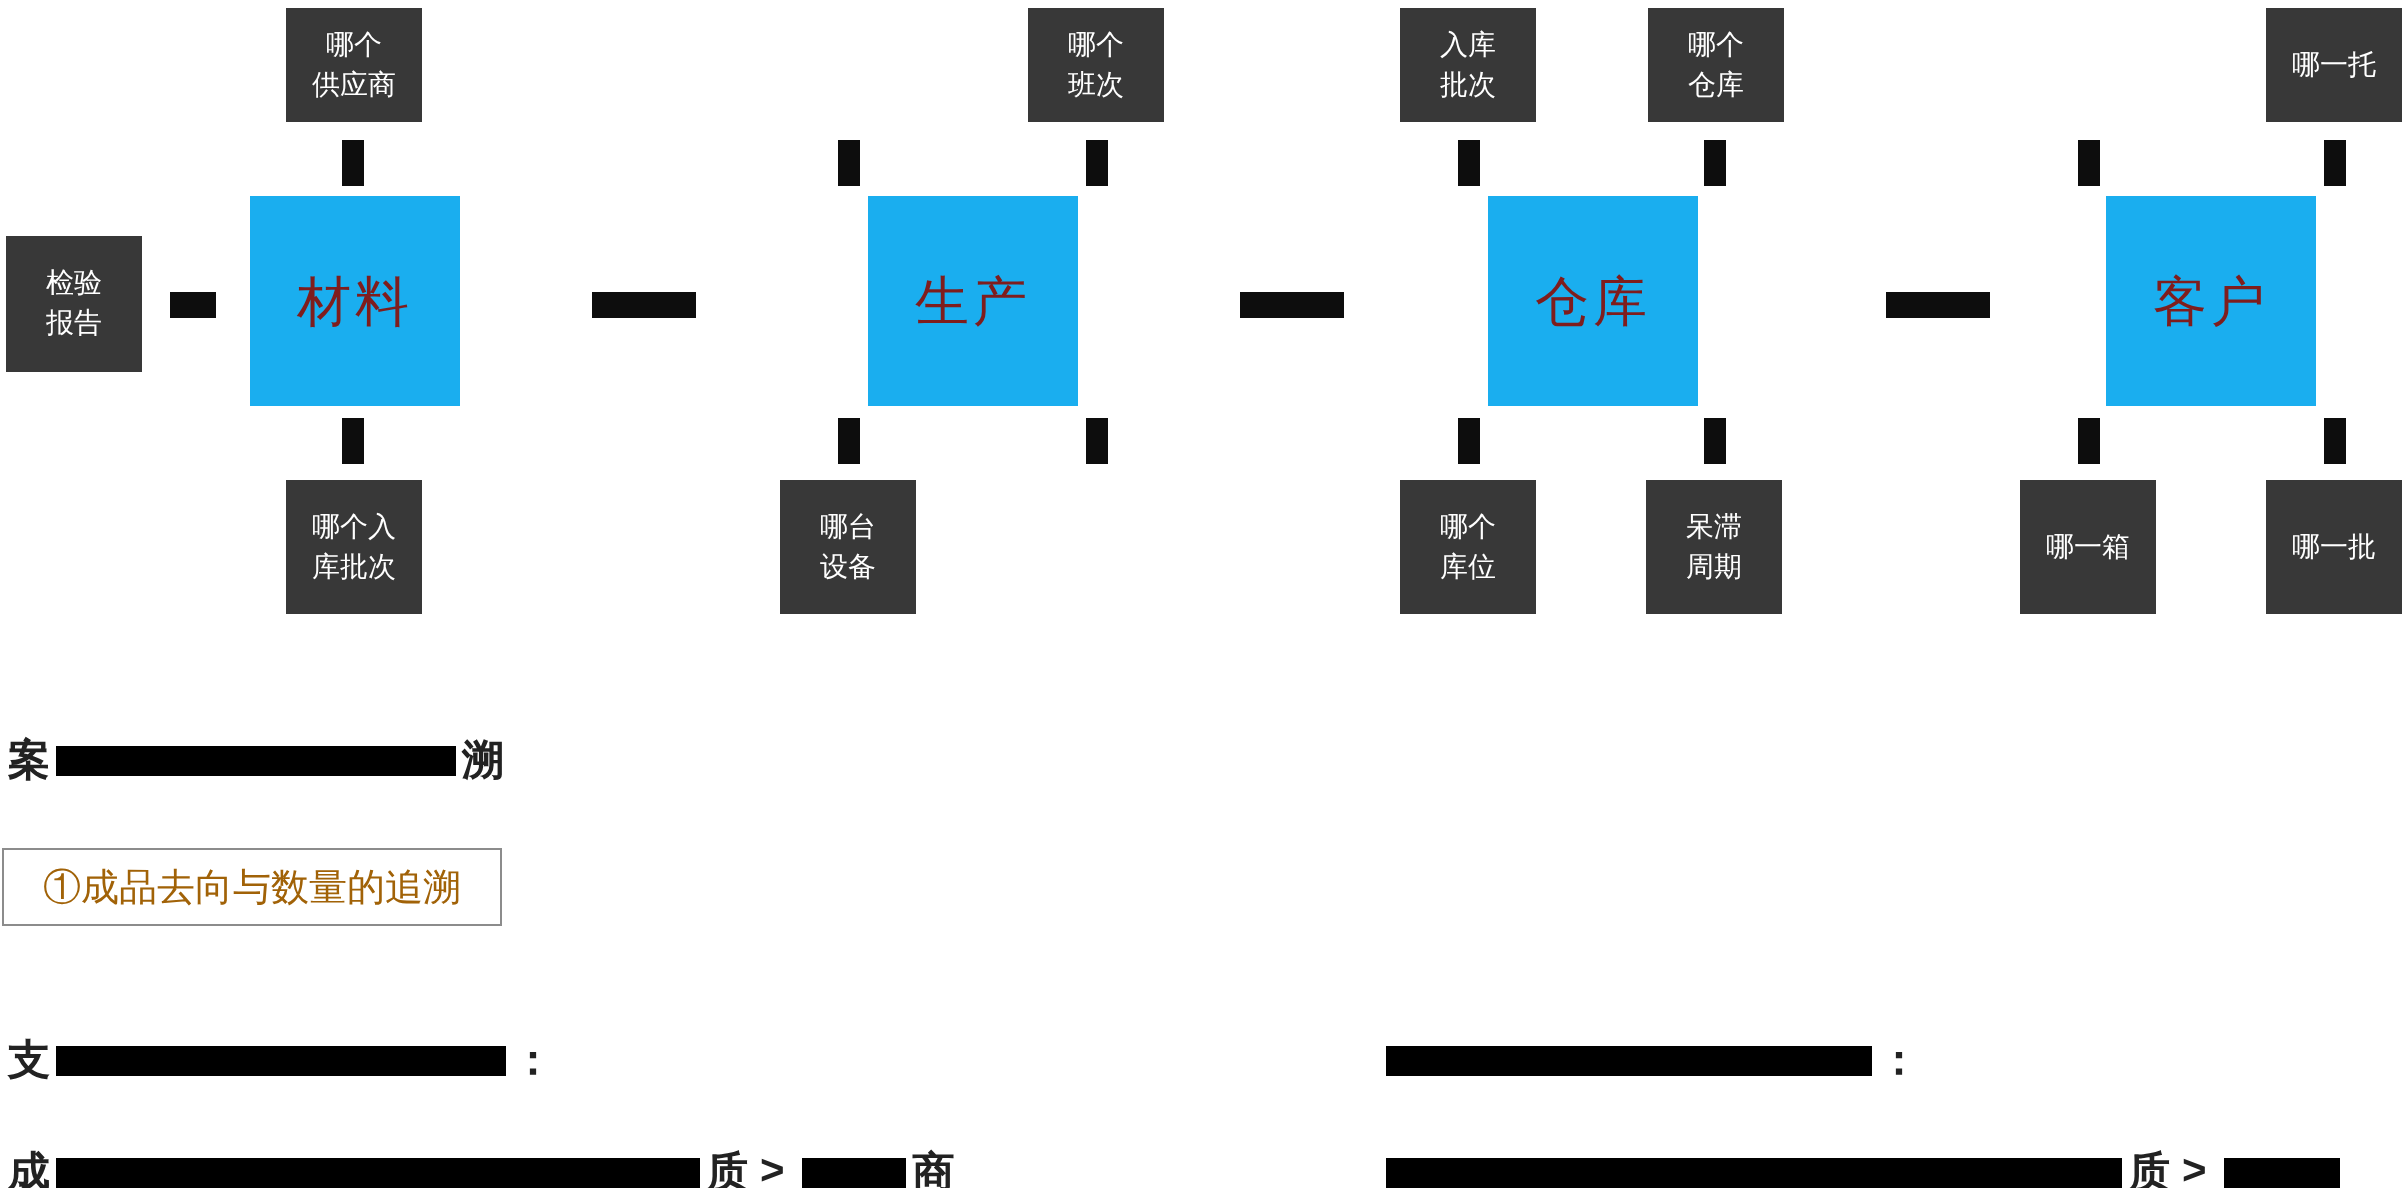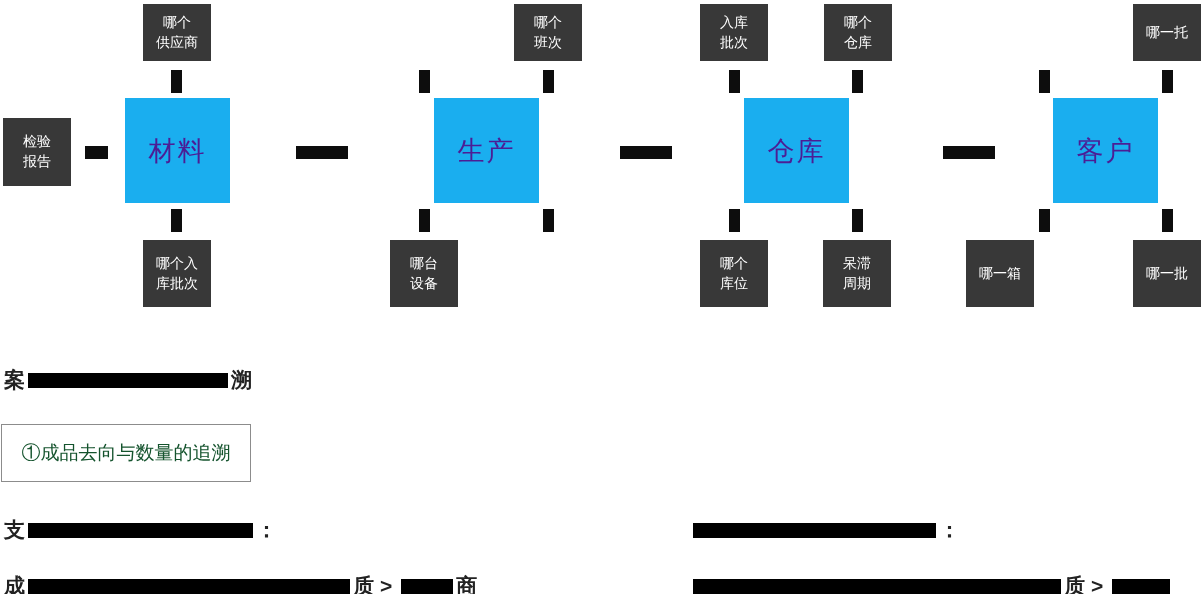--- a/index.html
+++ b/index.html
@@ -11,21 +11,21 @@
   }
   html,body{margin:0;padding:0;background:#ffffff;}
   body{font-family:"Liberation Sans", sans-serif;}
   .canvas{
     position:relative;width:1201px;height:594px;background:#ffffff;
     overflow:hidden;
   }
   
   .node{
     position:absolute;top:98px;width:105px;height:105px;
-    background:var(--node-blue,#1aaeef);color:#4c1d95;
+    background:var(--node-blue,#1aaeef);color:#7f1d1d;
     display:flex;align-items:center;justify-content:center;
     font-size:27px;letter-spacing:2px;
   }
   
   .sat{
     position:absolute;width:68px;background:var(--box-dark,#383838);
     color:#ffffff;font-size:14px;line-height:1.4;text-align:center;
     display:flex;align-items:center;justify-content:center;
     white-space:pre-line;
   }
@@ -48,24 +48,24 @@
     position:absolute;font-size:21px;font-weight:bold;
     color:var(--text-dark,#222222);white-space:nowrap;
     display:flex;align-items:center;
   }
   .bar{
     display:inline-block;height:15px;margin:0 3px;
     background:#000000;flex:0 0 auto;
   }
   
   .trace-box{
-    position:absolute;top:424px;height:58px;box-sizing:border-box;
+    position:absolute;top:424px;height:39px;box-sizing:border-box;
     border:1px solid var(--box-border,#8c8c8c);background:#ffffff;
     display:flex;align-items:center;justify-content:center;
-    font-size:19px;color:#14532d;
+    font-size:19px;color:#a16207;
   }
 </style>
 </head>
 <body>
 
 <div class="canvas">
 
   <div class="sat side" style="left:3px">检验
 报告</div>
 
@@ -87,21 +87,21 @@
   <div class="sat top" style="left:700px">入库
 批次</div>
   <div class="sat top" style="left:824px">哪个
 仓库</div>
   <div class="sat bottom" style="left:700px">哪个
 库位</div>
   <div class="sat bottom" style="left:823px">呆滞
 周期</div>
 
   <div class="sat top" style="left:1133px">哪一托</div>
-  <div class="sat bottom" style="left:966px">哪一箱</div>
+  <div class="sat bottom" style="left:1010px">哪一箱</div>
   <div class="sat bottom" style="left:1133px">哪一批</div>
 
   <div class="vbar above" style="left:171px"></div>
   <div class="vbar below" style="left:171px"></div>
 
   <div class="vbar above" style="left:419px"></div>
   <div class="vbar above" style="left:543px"></div>
   <div class="vbar below" style="left:419px"></div>
   <div class="vbar below" style="left:543px"></div>
 

